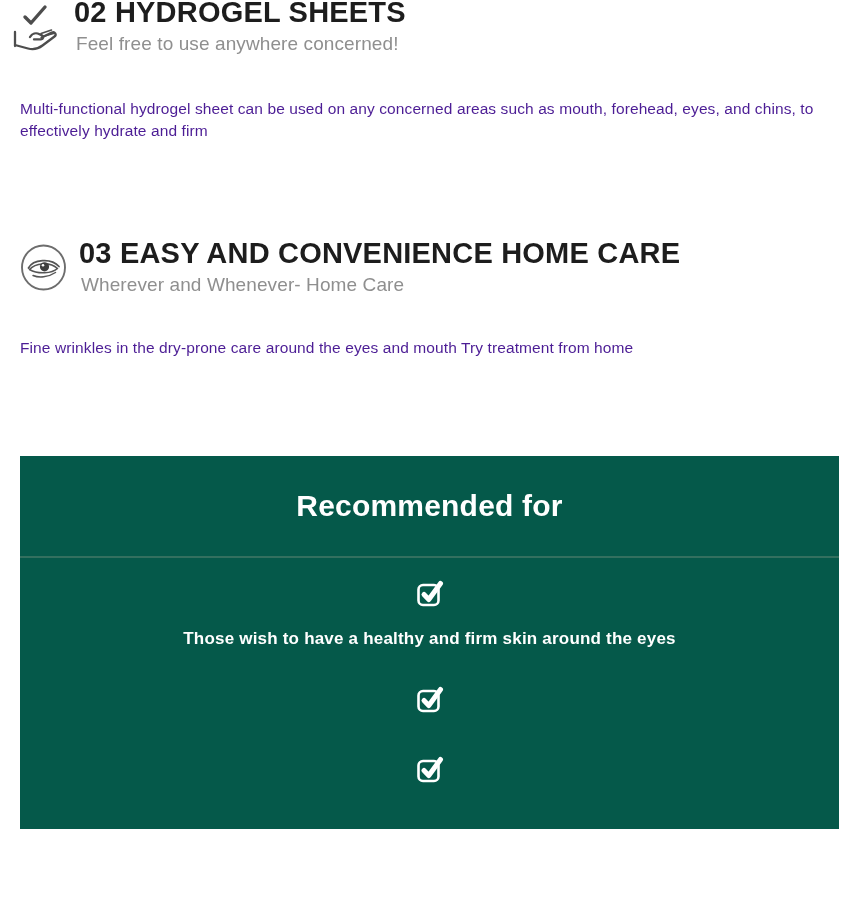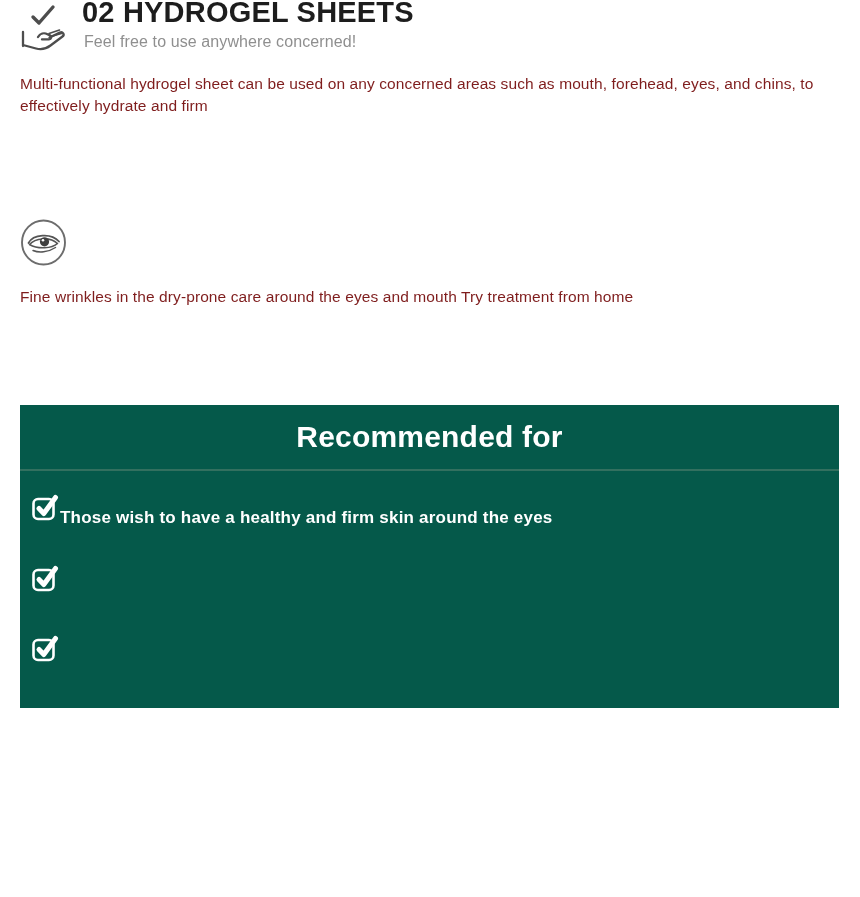--- a/index.html
+++ b/index.html
@@ -8,76 +8,76 @@
     width: 860px;
     height: 897px;
     overflow: hidden;
     background: #ffffff;
     font-family: "Liberation Sans", sans-serif;
   }
   .page { position: relative; width: 860px; height: 897px; }
 
   
   .feature-head { display: flex; align-items: flex-start; }
-  .sec1 .feature-head { padding-left: 16px; }
+  .sec1 .feature-head { padding-left: 8px; }
   .sec2 { margin-top: 98px; }
   .sec2 .feature-head { padding-left: 20px; }
 
   .feature-icon { flex: 0 0 auto; display: block; }
   .sec1 .feature-icon { margin-top: 1px; }
   .sec2 .feature-icon { margin-top: 3px; }
 
   .feature-titles { margin-left: 12px; }
   .feature-title {
     margin: -4px 0 0 0;
     font-size: 29px;
     font-weight: 800;
     color: #1d1d1d;
     letter-spacing: 0.2px;
     line-height: 1.12;
     white-space: nowrap;
   }
   .feature-sub {
     margin: 5px 0 0 2px;
-    font-size: 16px;
+    font-size: 19px;
     color: #8f8f8f;
     letter-spacing: 0.1px;
   }
   .feature-body {
-    margin: 16px 18px 0 20px;
+    margin: 41px 18px 0 20px;
     font-size: 15.5px;
     line-height: 1.44;
-    color: #7f1d1d;
+    color: #4c1d95;
     letter-spacing: 0.1px;
     max-width: 822px;
   }
 
   
   .panel {
     margin: 97px 21px 0 20px;
     background: #05594a;
   }
   .panel-header {
-    height: 66px;
+    height: 102px;
     display: flex;
     align-items: center;
     justify-content: center;
     border-bottom: 2px solid #33705f;
   }
   .panel-title {
     margin: 0;
     color: #ffffff;
     font-size: 30px;
     font-weight: 800;
     letter-spacing: 0.2px;
   }
   .panel-body { padding: 21px 10px 40px 10px; }
   .rec-item {
     display: flex;
-    flex-direction: row;
+    flex-direction: column;
     align-items: center;
     margin-bottom: 36px;
   }
   .rec-item:last-child { margin-bottom: 0; }
   .rec-label {
     margin-top: 16px;
     color: #ffffff;
     font-size: 17px;
     font-weight: 700;
     letter-spacing: 0.2px;
@@ -112,20 +112,24 @@
       <span class="feature-icon">
         <svg width="47" height="47" viewBox="0 0 47 47" fill="none">
           <ellipse cx="23.5" cy="23.5" rx="21.5" ry="22" stroke="#6d6d6d" stroke-width="1.9"></ellipse>
           <path d="M8.5 24 C13 15.5 31 13.5 39 22.5" stroke="#555555" stroke-width="1.8" stroke-linecap="round"></path>
           <path d="M9.5 25.5 C15 19 30 17.5 37.5 24.5 C32 29.5 18 30.5 9.5 25.5 Z" stroke="#555555" stroke-width="1.6" stroke-linejoin="round"></path>
           <circle cx="24.5" cy="22.8" r="4.6" fill="#3f3f3f"></circle>
           <circle cx="23" cy="21.3" r="1.3" fill="#ffffff"></circle>
           <path d="M13 31.5 C19 34 28 33.5 35.5 28.5" stroke="#555555" stroke-width="1.5" stroke-linecap="round"></path>
         </svg>
       </span>
+      <div class="feature-titles">
+        <h2 class="feature-title">03 EASY AND CONVENIENCE HOME CARE</h2>
+        <p class="feature-sub">Wherever and Whenever- Home Care</p>
+      </div>
     </div>
     <p class="feature-body">Fine wrinkles in the dry-prone care around the eyes and mouth Try treatment from home</p>
   </section>
 
   <section class="panel">
     <div class="panel-header">
       <h2 class="panel-title">Recommended for</h2>
     </div>
     <div class="panel-body">
 

